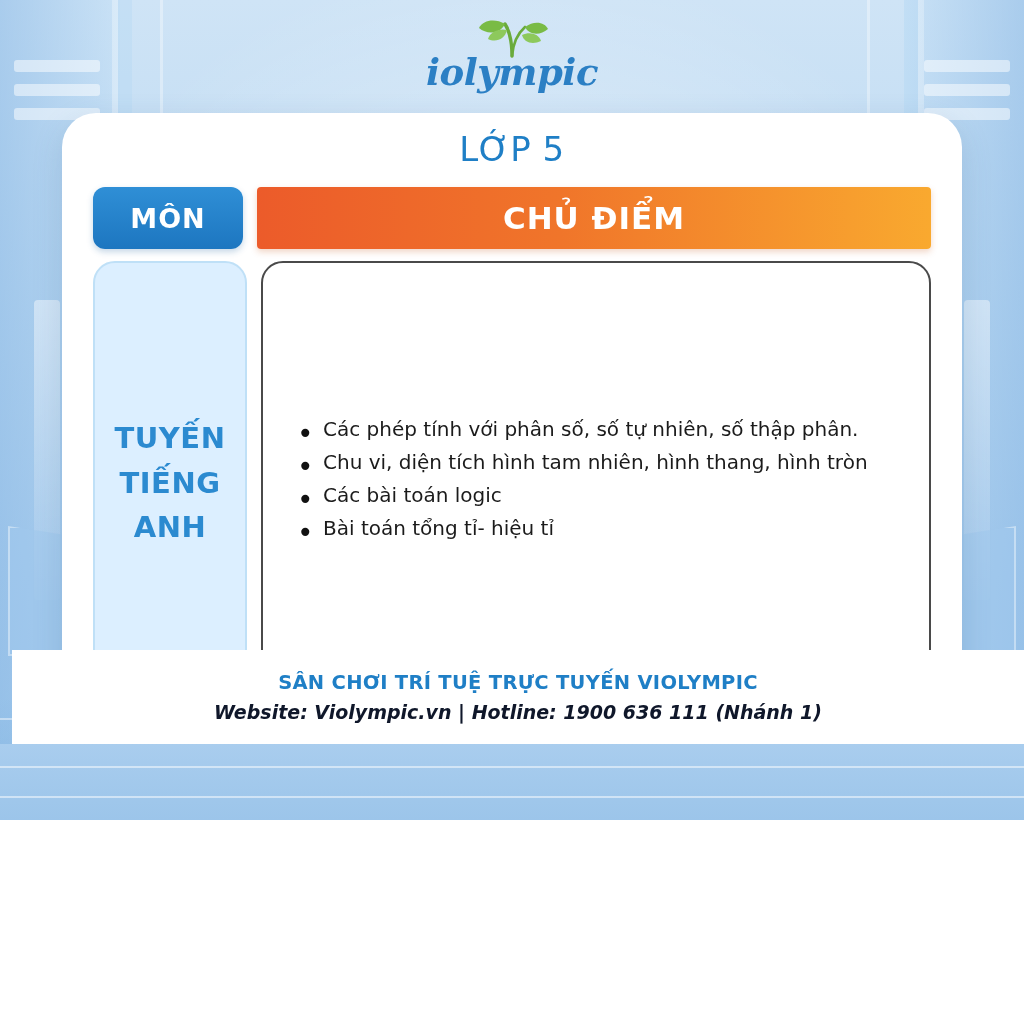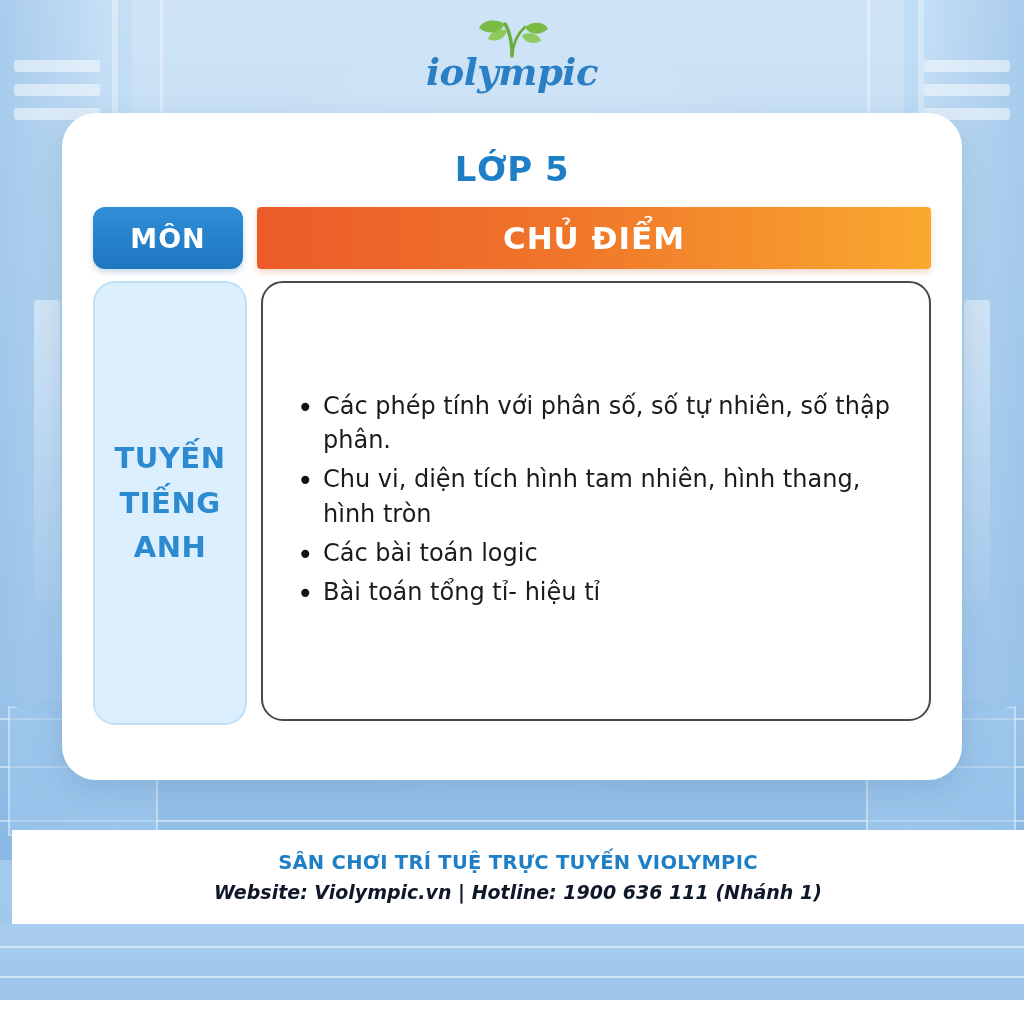--- a/index.html
+++ b/index.html
@@ -9,21 +9,21 @@
   body {
     width: 1024px;
     height: 1024px;
     font-family: "DejaVu Sans", "Liberation Sans", sans-serif;
     overflow: hidden;
   }
 
   .poster {
     position: relative;
     width: 1024px;
-    height: 1000px;
+    height: 820px;
     background: linear-gradient(180deg, #cfe4f6 0%, #bcd9f2 35%, #a9cdee 70%, #9fc6ea 100%);
     overflow: hidden;
   }
 
   
   .bg-layer {
     position: absolute;
     inset: 0;
     pointer-events: none;
   }
@@ -139,23 +139,23 @@
     width: 900px;
     height: 667px;
     background: #ffffff;
     border-radius: 34px;
     box-shadow: 0 10px 30px rgba(40,90,140,0.18);
   }
   .card-title {
     text-align: center;
     color: #1f7fc6;
     font-size: 34px;
-    font-weight: bold;
+    font-weight: normal;
     letter-spacing: 0.5px;
-    padding-top: 36px;
+    padding-top: 16px;
   }
 
   .head-row {
     display: flex;
     gap: 14px;
     padding: 18px 31px 0 31px;
     align-items: center;
   }
   .head-mon {
     width: 150px;
@@ -220,21 +220,21 @@
     padding: 0 34px 0 30px;
     box-sizing: border-box;
   }
   ul.topic-list {
     margin: 0;
     padding-left: 30px;
     list-style: none;
   }
   ul.topic-list li {
     position: relative;
-    font-size: 24px;
+    font-size: 20px;
     line-height: 1.45;
     color: #1b1b1b;
     margin-bottom: 4px;
   }
   ul.topic-list li::before {
     content: "•";
     position: absolute;
     left: -26px;
     top: -1px;
     font-size: 28px;

